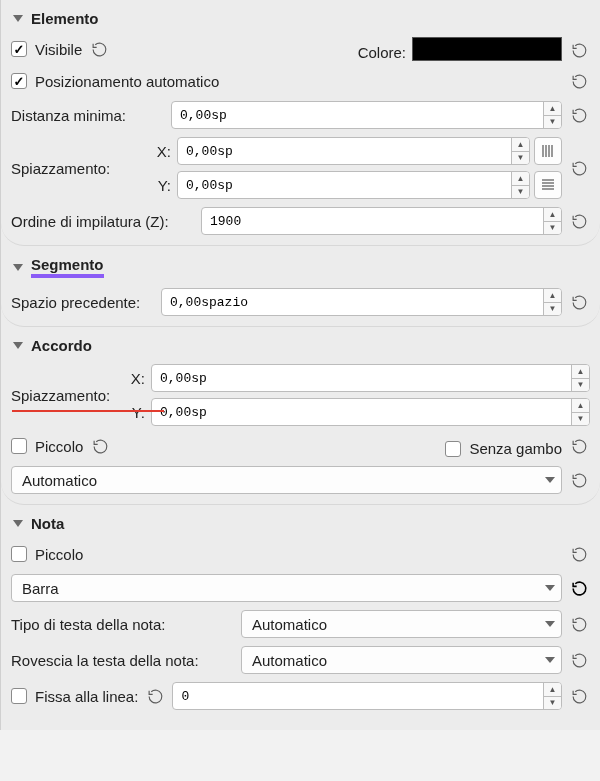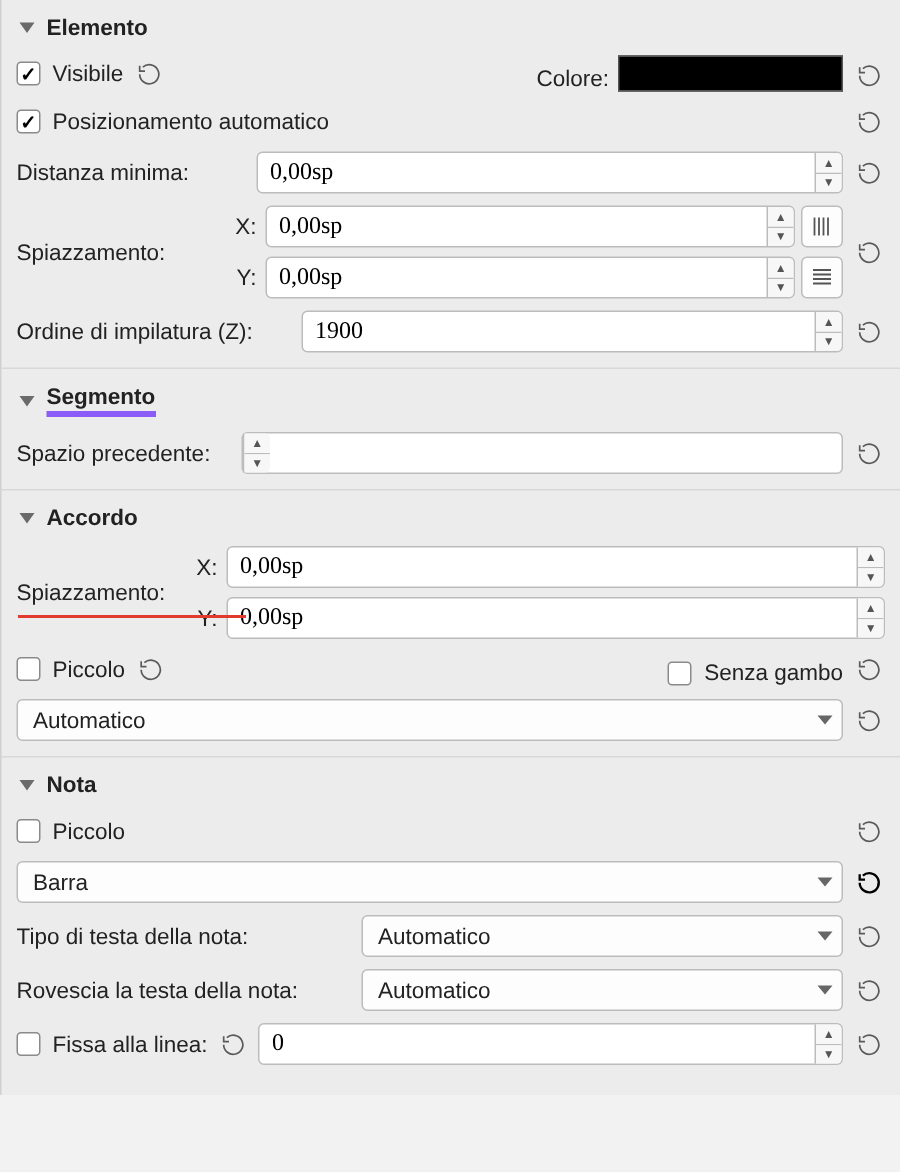--- a/index.html
+++ b/index.html
@@ -13,20 +13,21 @@
   }
   .panel {
     background: #ececec;
     border-left: 1px solid #d0d0d0;
     padding: 0 0 10px 0;
     width: 600px;
   }
   .section {
     padding: 4px 10px 6px 10px;
     border-bottom: 1px solid #d8d8d8;
+    border-radius: 23px;
   }
   .section-header {
     display: flex;
     align-items: center;
     font-weight: 600;
     padding: 6px 0 6px 0;
     cursor: pointer;
   }
   .disclosure {
     width: 0; height: 0;
@@ -86,22 +87,22 @@
     border: 1px solid #bcbcbc;
     border-radius: 4px;
     height: 28px;
     flex: 1;
     min-width: 0;
   }
   .spinbox input {
     border: none;
     outline: none;
     padding: 0 8px;
-    font-size: 16px;
-    font-family: Liberation Serif, serif;
+    font-size: 13px;
+    font-family: Liberation Mono, monospace;
     flex: 1;
     background: transparent;
     min-width: 0;
   }
   .spin-btns {
     display: flex;
     flex-direction: column;
     border-left: 1px solid #bcbcbc;
     width: 18px;
   }
@@ -310,20 +311,21 @@
   </div>
 
   <div class="section">
     <div class="section-header">
       <div class="disclosure"></div>
       <span class="underline-red">Segmento</span>
     </div>
     <div class="row">
       <span class="label" style="width:150px">Spazio precedente:</span>
       <div class="spinbox">
+        <input value="0,00spazio" style="">
         <div class="spin-btns">
             <div class="spin-up">▲</div>
             <div class="spin-down">▼</div>
           </div>
       </div>
       <div class="gap4"></div>
       <span class="reset-icon">
         <svg viewBox="0 0 24 24" fill="none" stroke="currentColor" stroke-width="1.6">
             <path d="M3 12a9 9 0 1 0 3-6.7"></path>
             <path d="M3 4v5h5"></path>

